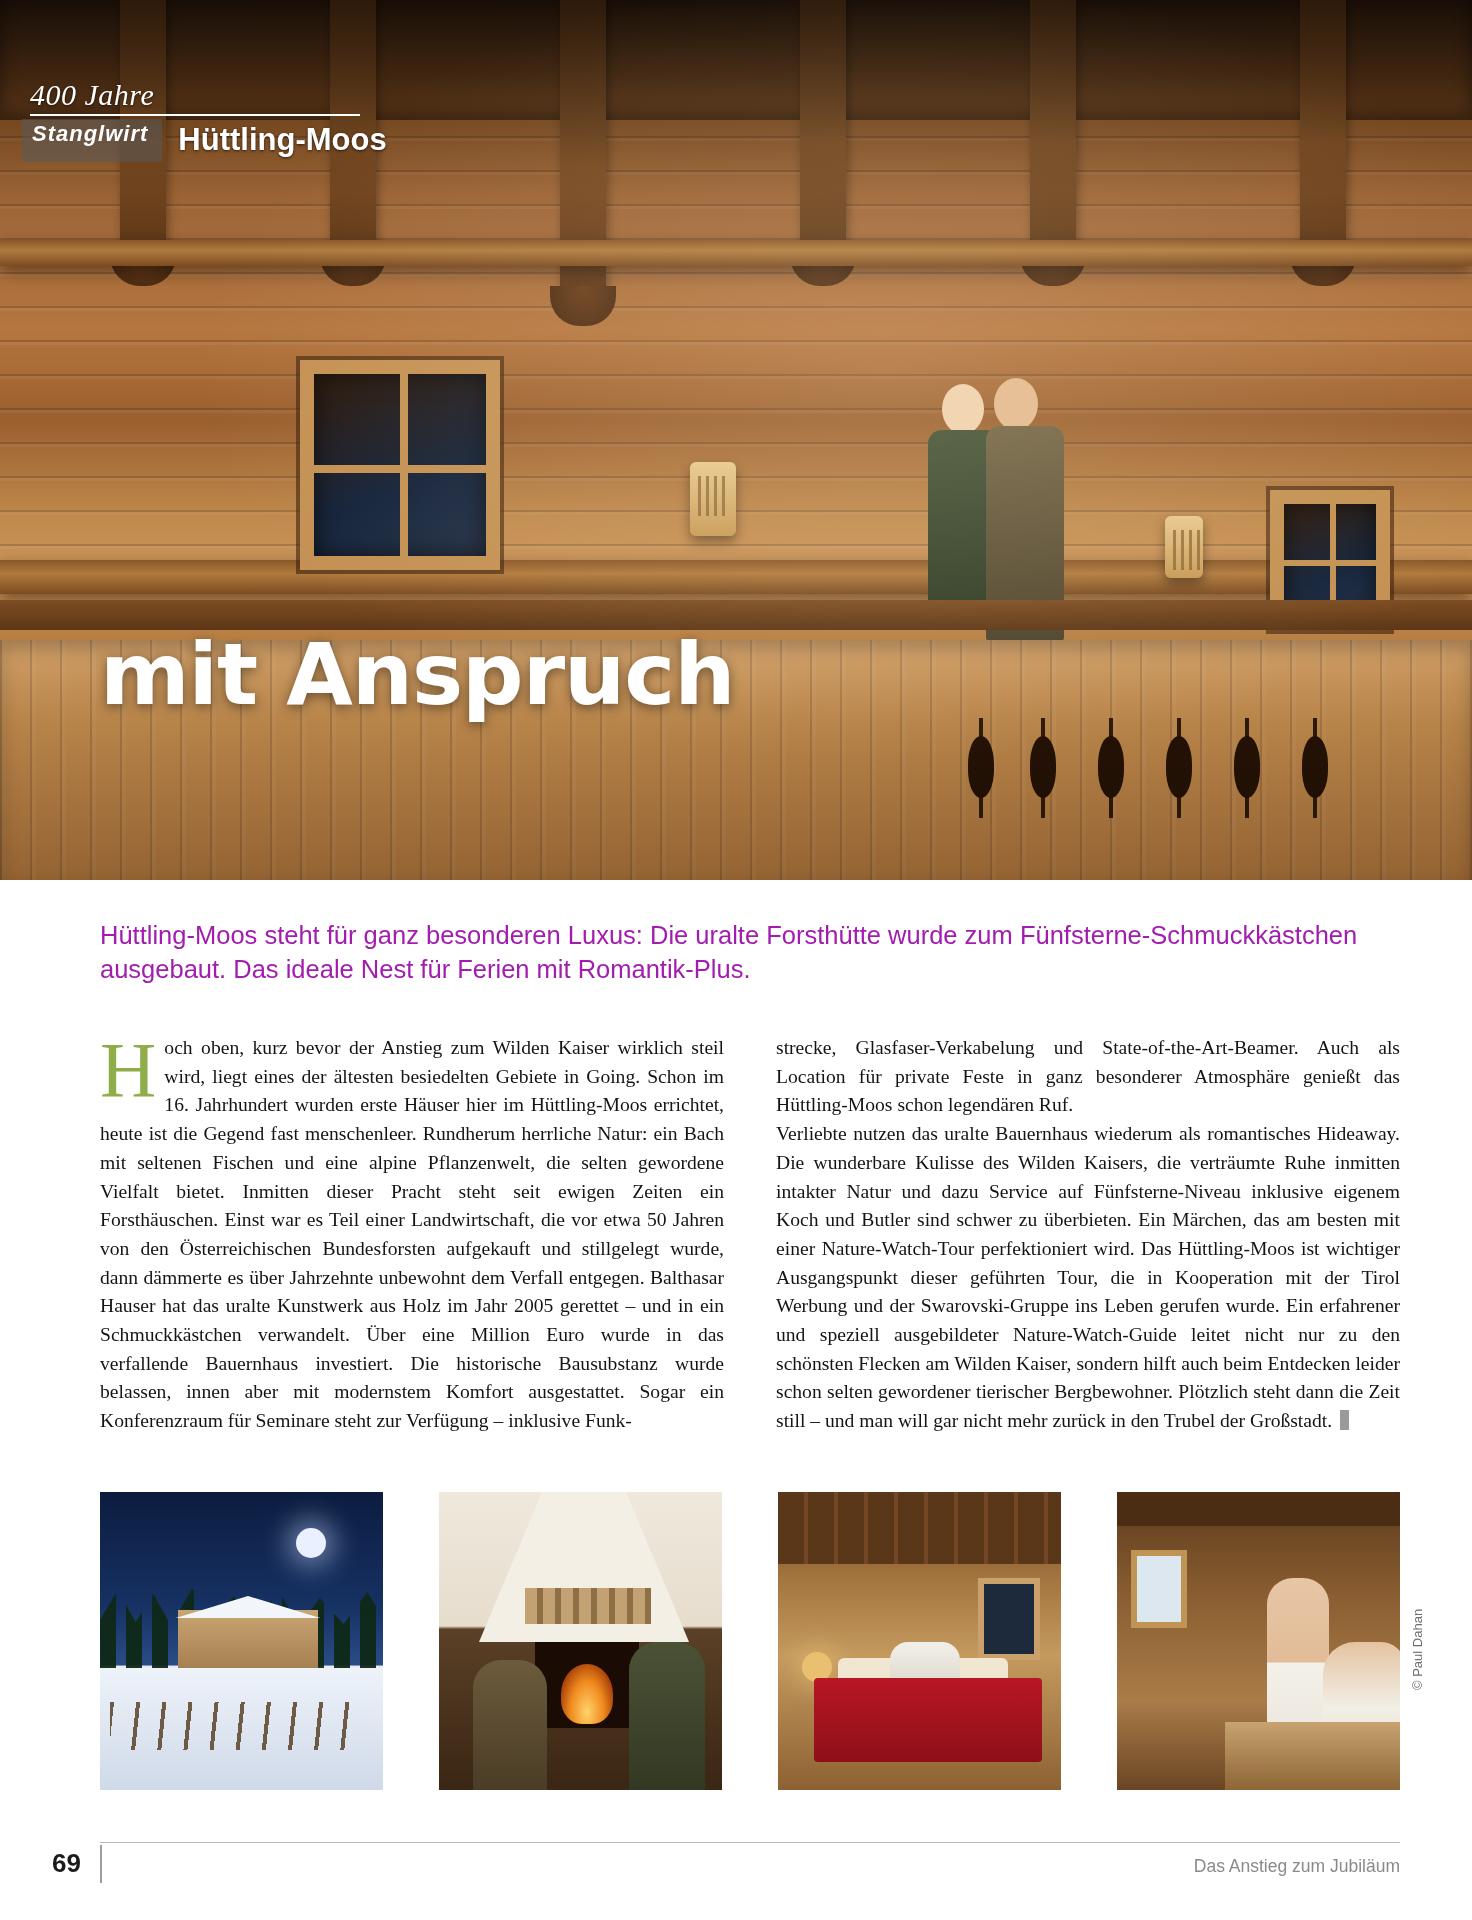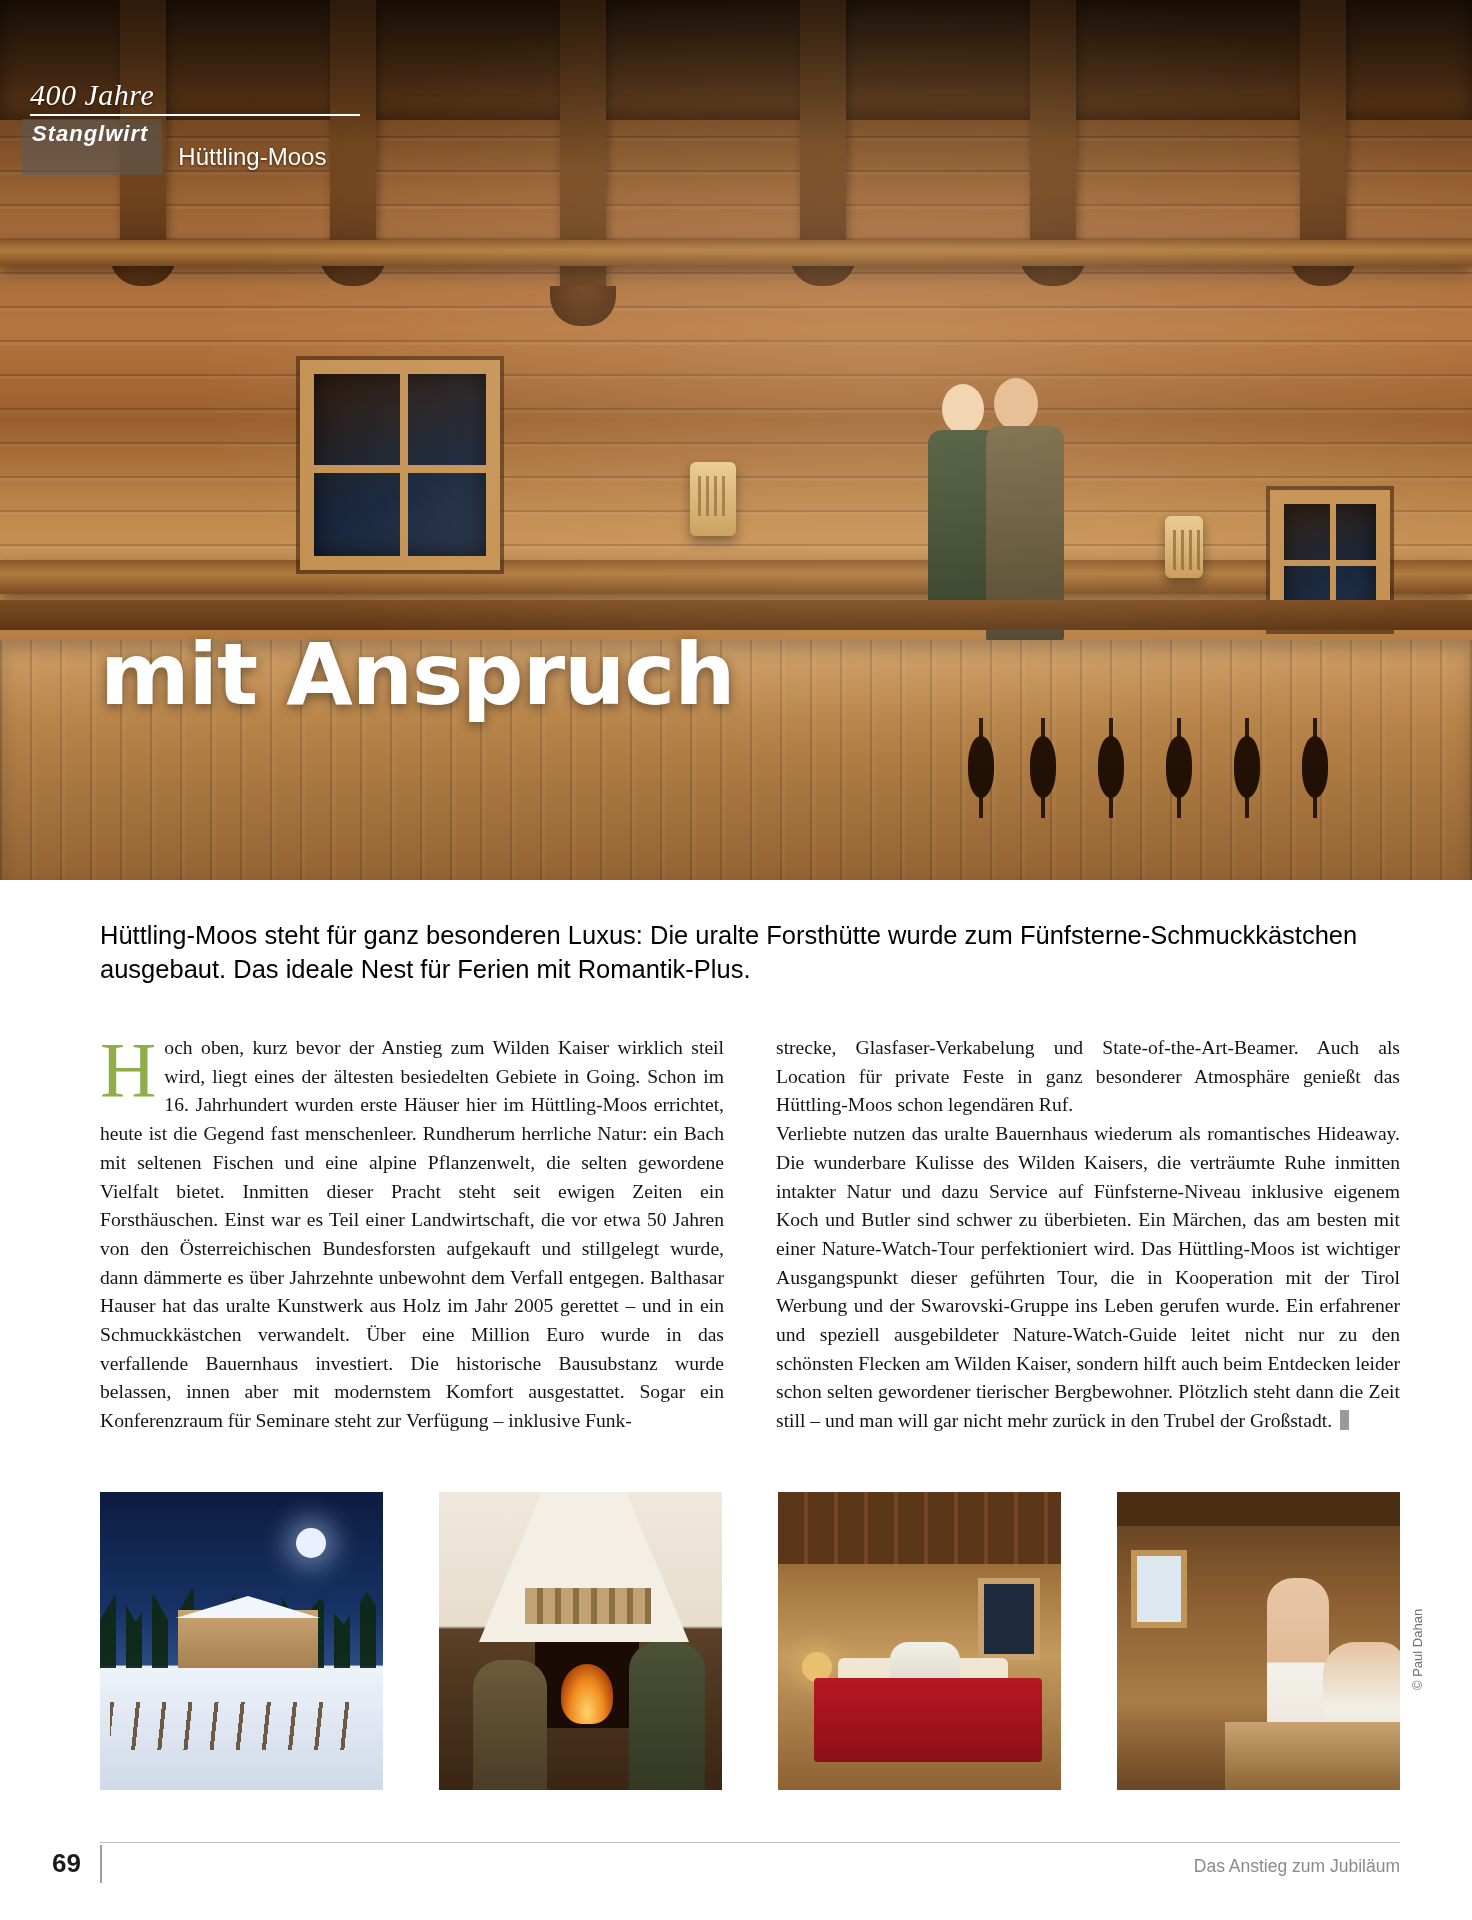--- a/index.html
+++ b/index.html
@@ -164,25 +164,24 @@
     background: rgba(90,90,90,0.55);
     color: #ffffff;
     font-size: 22px;
     font-weight: bold;
     font-style: italic;
     letter-spacing: 1px;
     padding: 2px 14px 4px 10px;
   }
   .logo-sub {
     color: #ffffff;
-    font-size: 24px;
-    font-weight: normal;
+    font-size: 31px;
+    font-weight: bold;
     padding: 3px 0 4px 16px;
     text-shadow: 0 1px 3px rgba(0,0,0,0.65);
-    margin-top: 21px;
   }
 
   
   .headline {
     position: absolute;
     left: 100px; top: 630px;
     z-index: 7;
     color: #ffffff;
     font-family: "DejaVu Sans", sans-serif;
     font-weight: bold;
@@ -193,21 +192,21 @@
   }
   .headline div { white-space: nowrap; }
 
   
   .lead {
     position: absolute;
     left: 100px; top: 918px;
     width: 1290px;
     font-size: 25.5px;
     line-height: 1.35;
-    color: #000000;
+    color: #a21caf;
     font-family: "Liberation Sans", sans-serif;
   }
 
   
   .cols {
     position: absolute;
     left: 100px; top: 1034px;
     width: 1300px;
     display: flex;
     gap: 52px;

